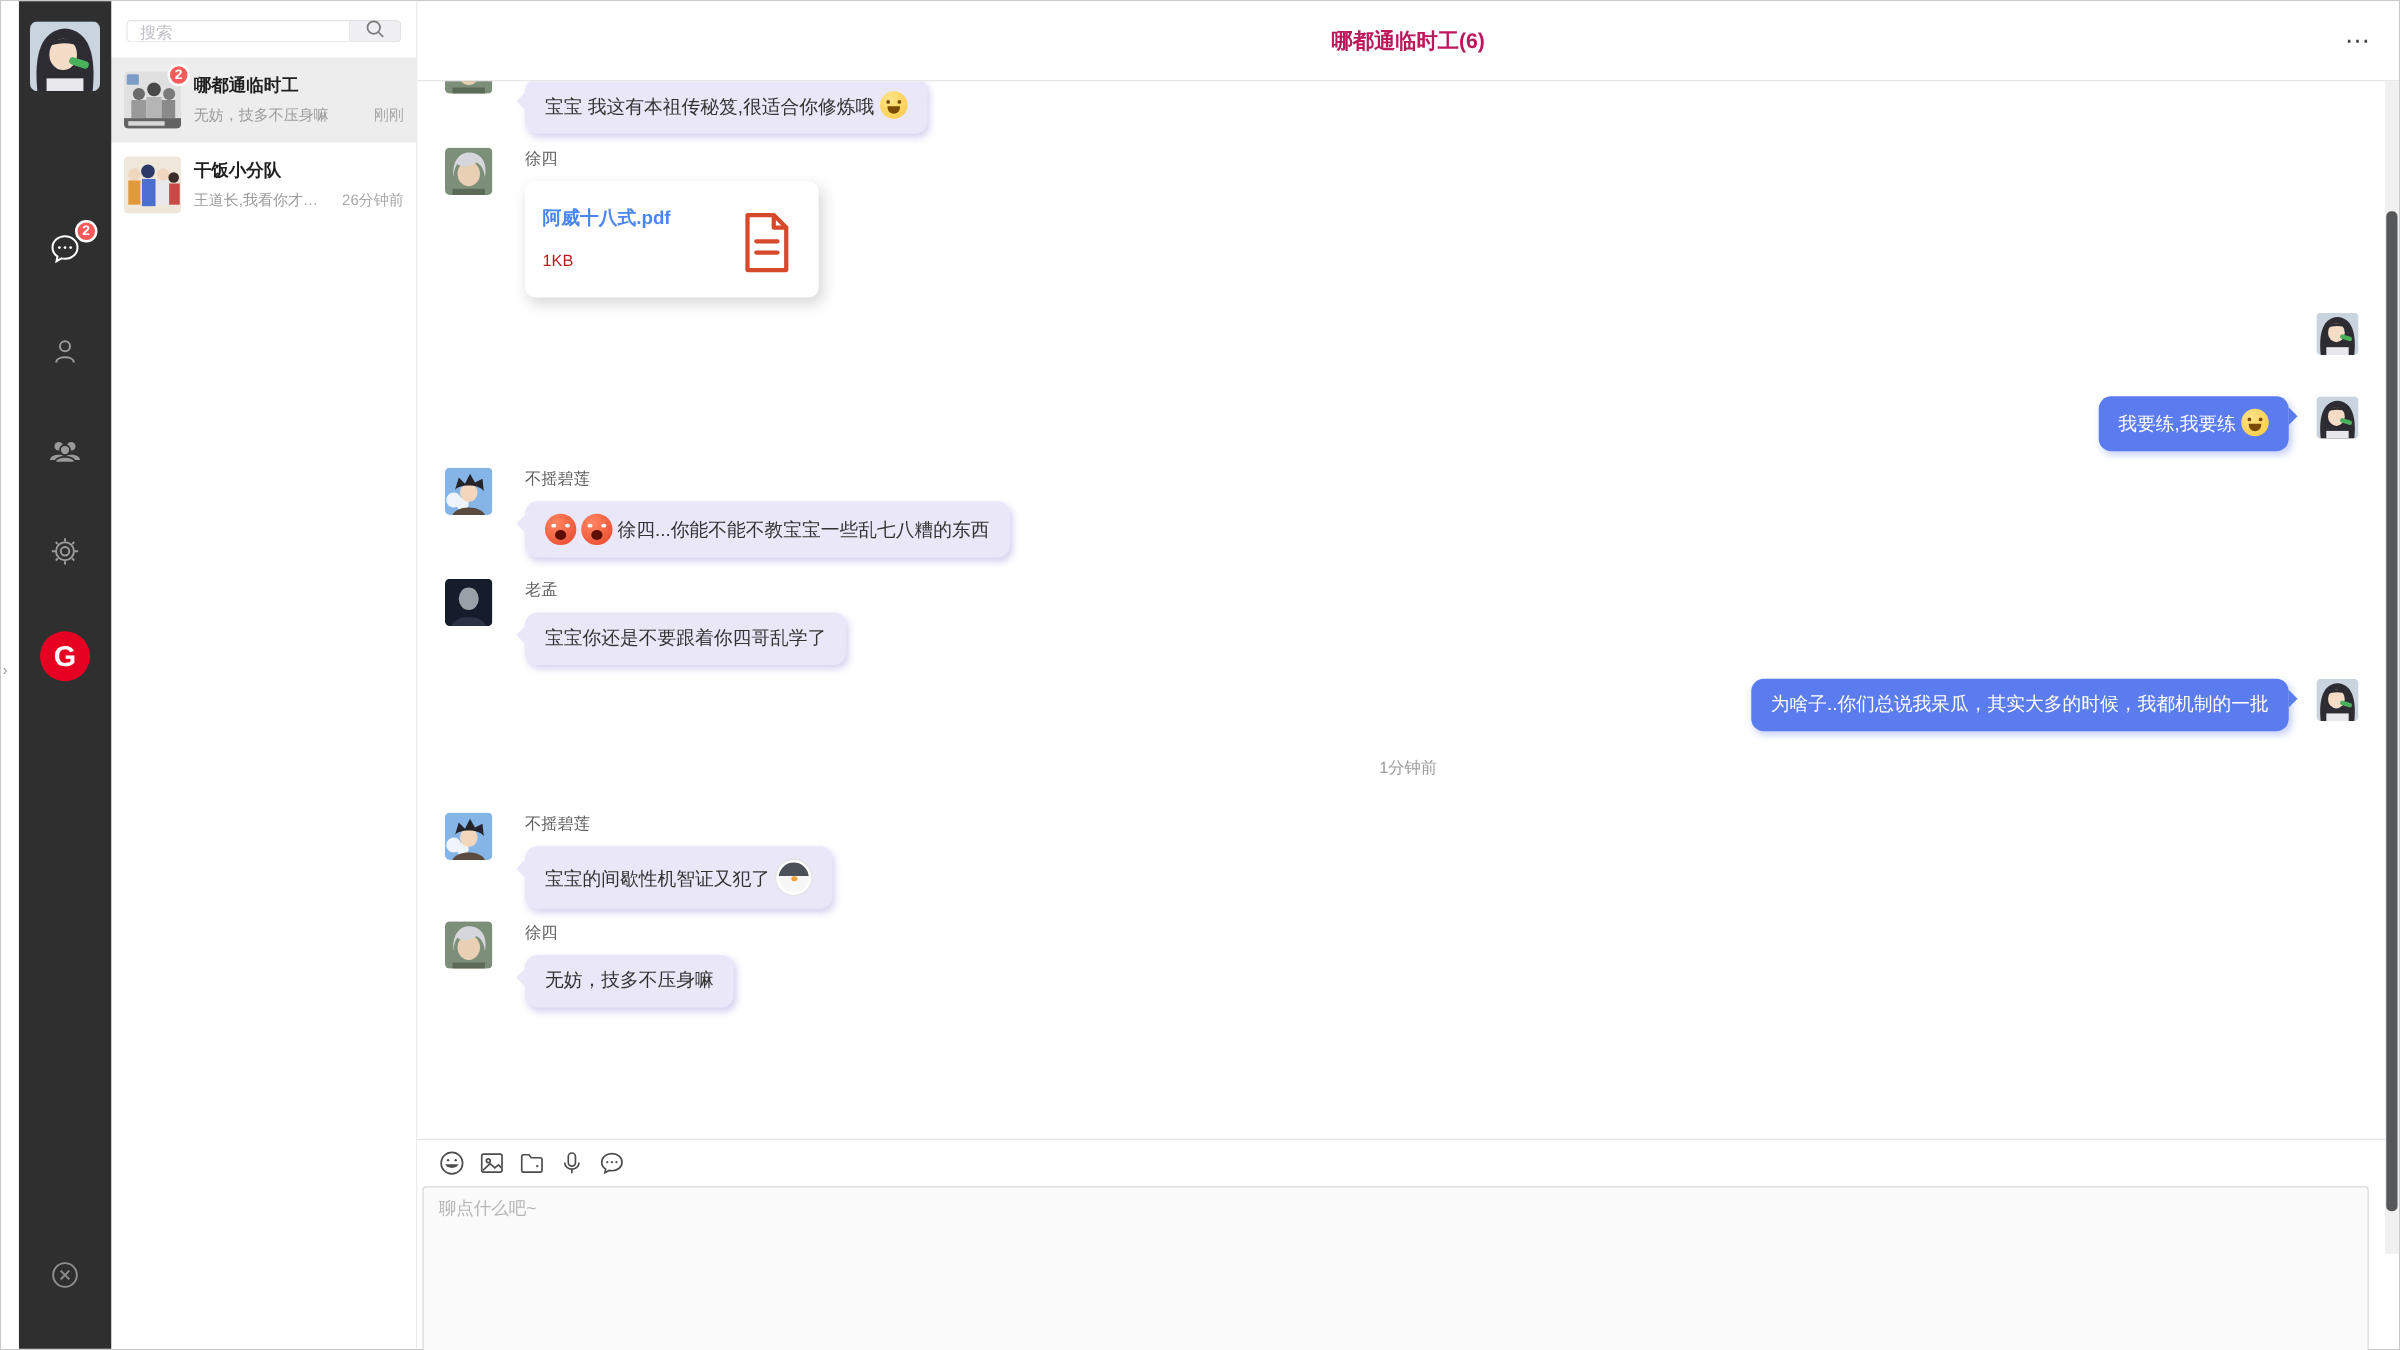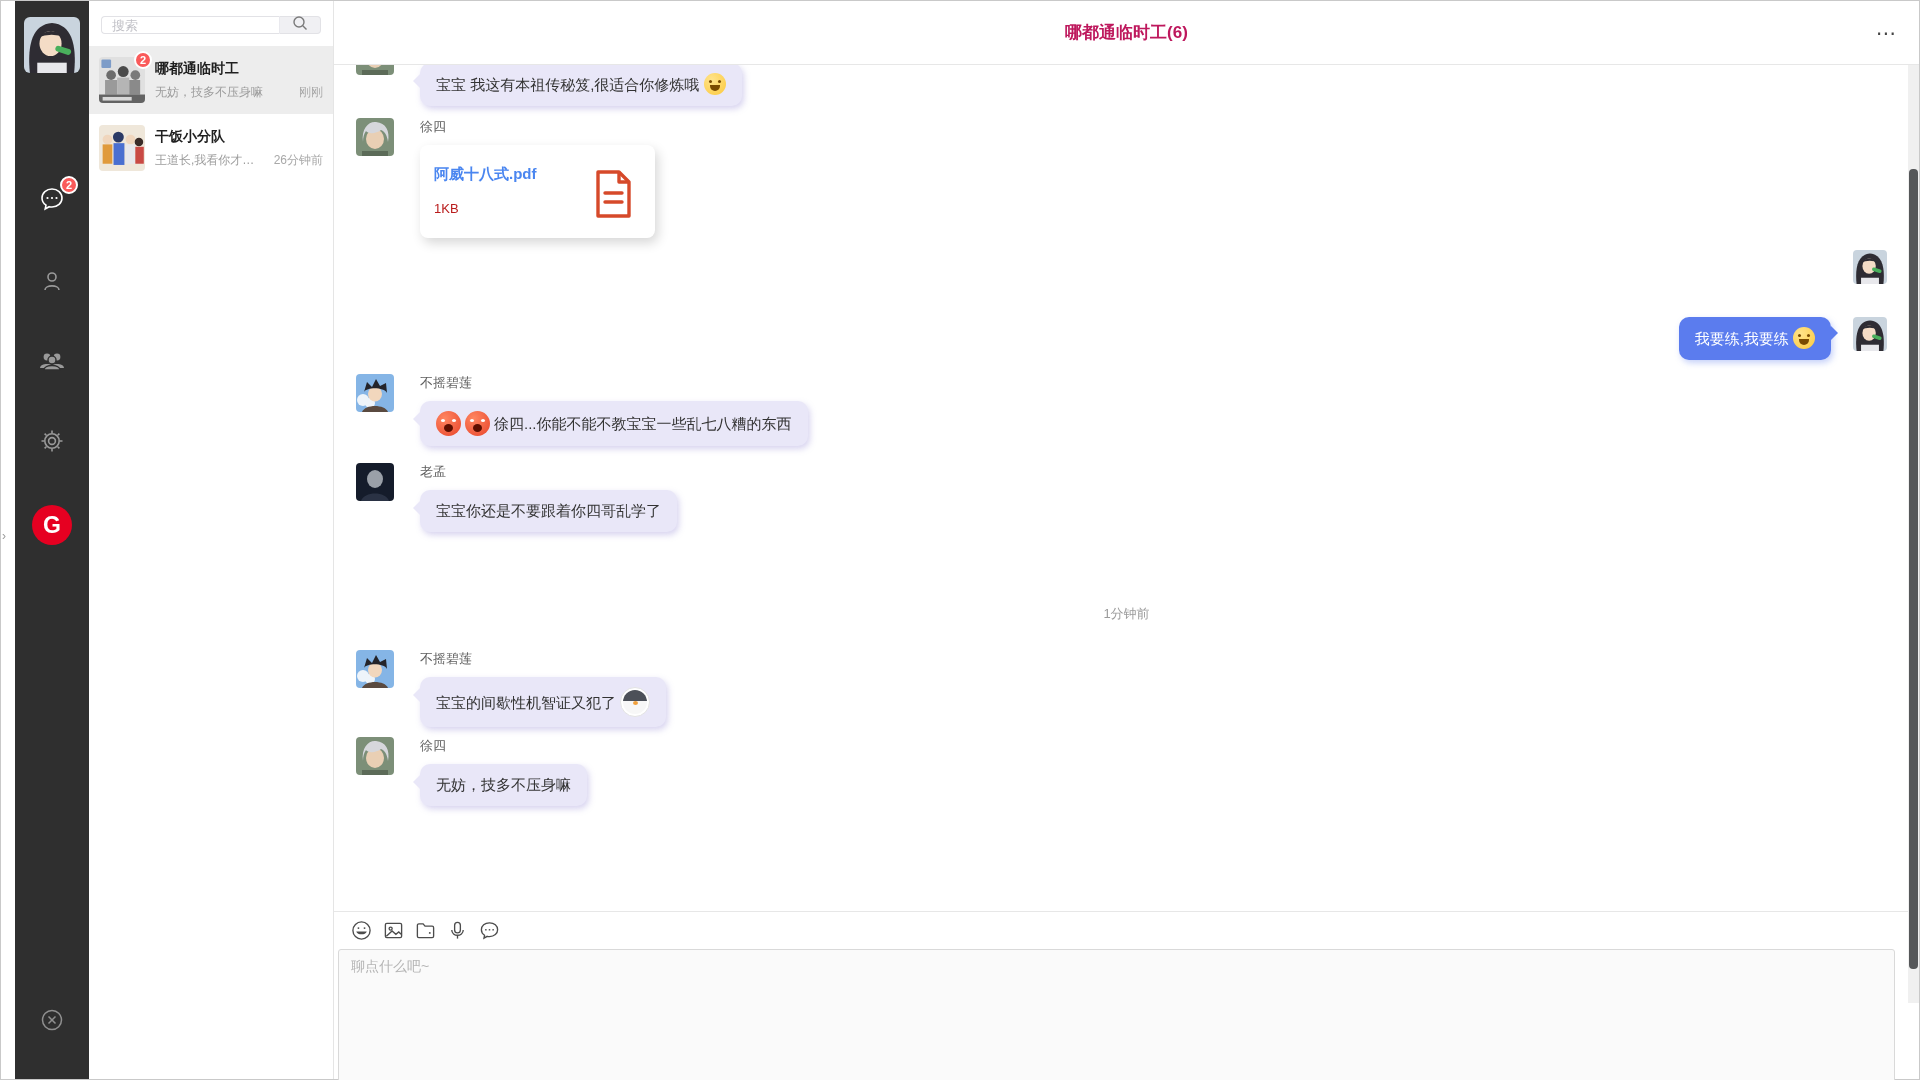--- a/index.html
+++ b/index.html
@@ -337,20 +337,28 @@
           <svg width="38" height="38">
               <use href="#av-laomeng"></use>
             </svg>
         </div>
         <div class="m-body">
           <div class="m-name">老孟</div>
           <div class="bubble lav">宝宝你还是不要跟着你四哥乱学了</div>
         </div>
       </div>
 
+      <div class="msg right" style="top:478px">
+        <div class="m-avatar">
+          <svg width="34" height="34">
+              <use href="#av-baobao"></use>
+            </svg>
+        </div>
+        <div class="bubble blue">为啥子..你们总说我呆瓜，其实大多的时候，我都机制的一批</div>
+      </div>
 
       <div class="divider" style="top:540px">1分钟前</div>
 
       <div class="msg left" style="top:585px">
         <div class="m-avatar">
           <svg width="38" height="38">
               <use href="#av-bubl"></use>
             </svg>
         </div>
         <div class="m-body">

